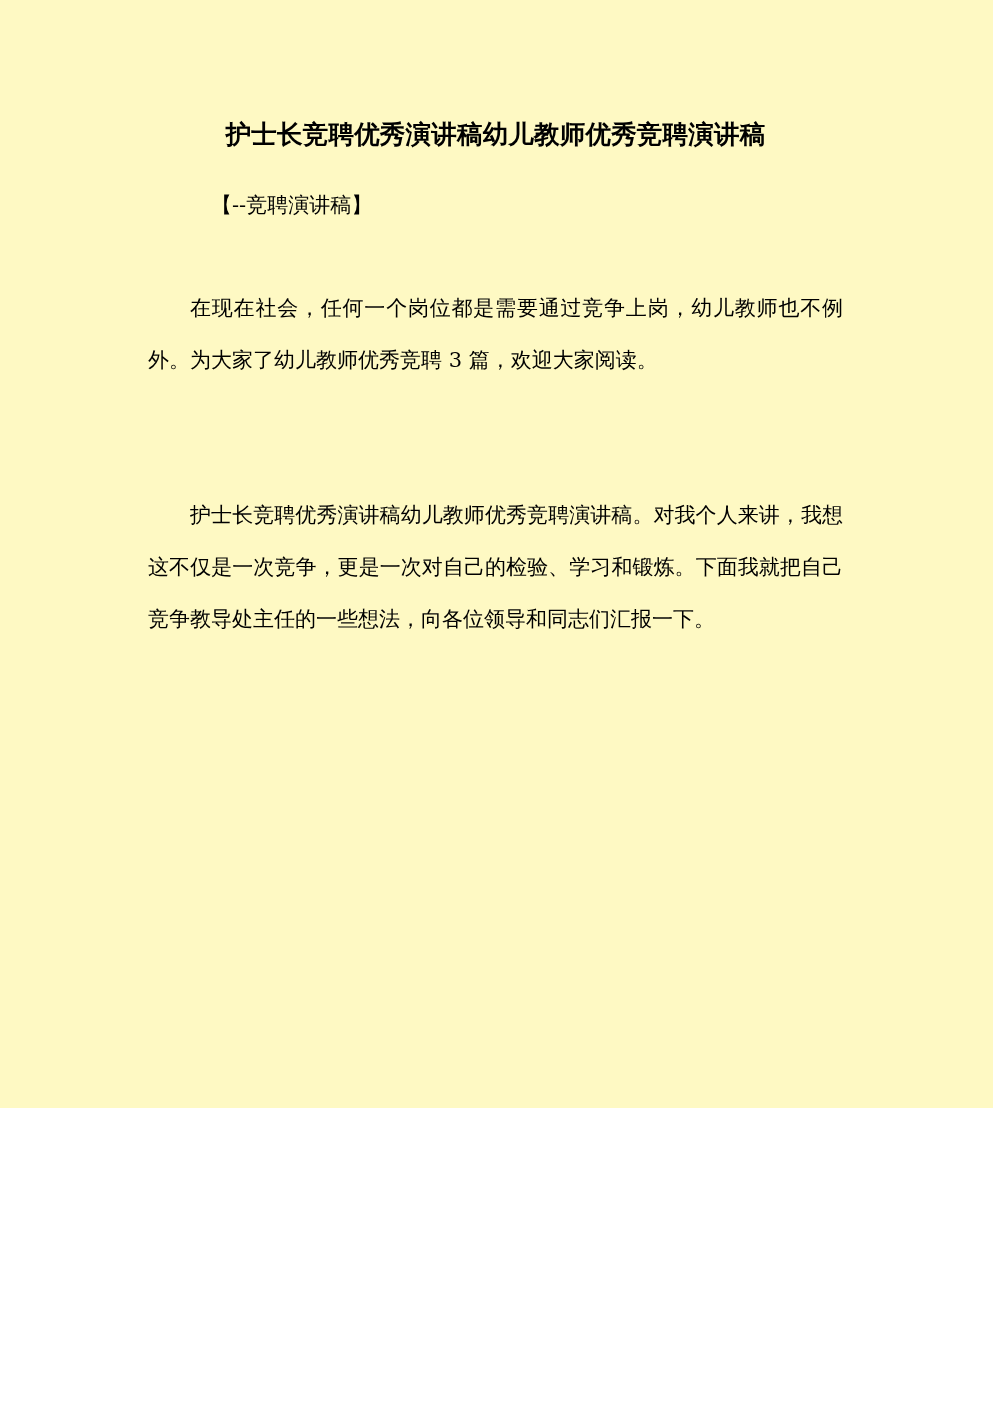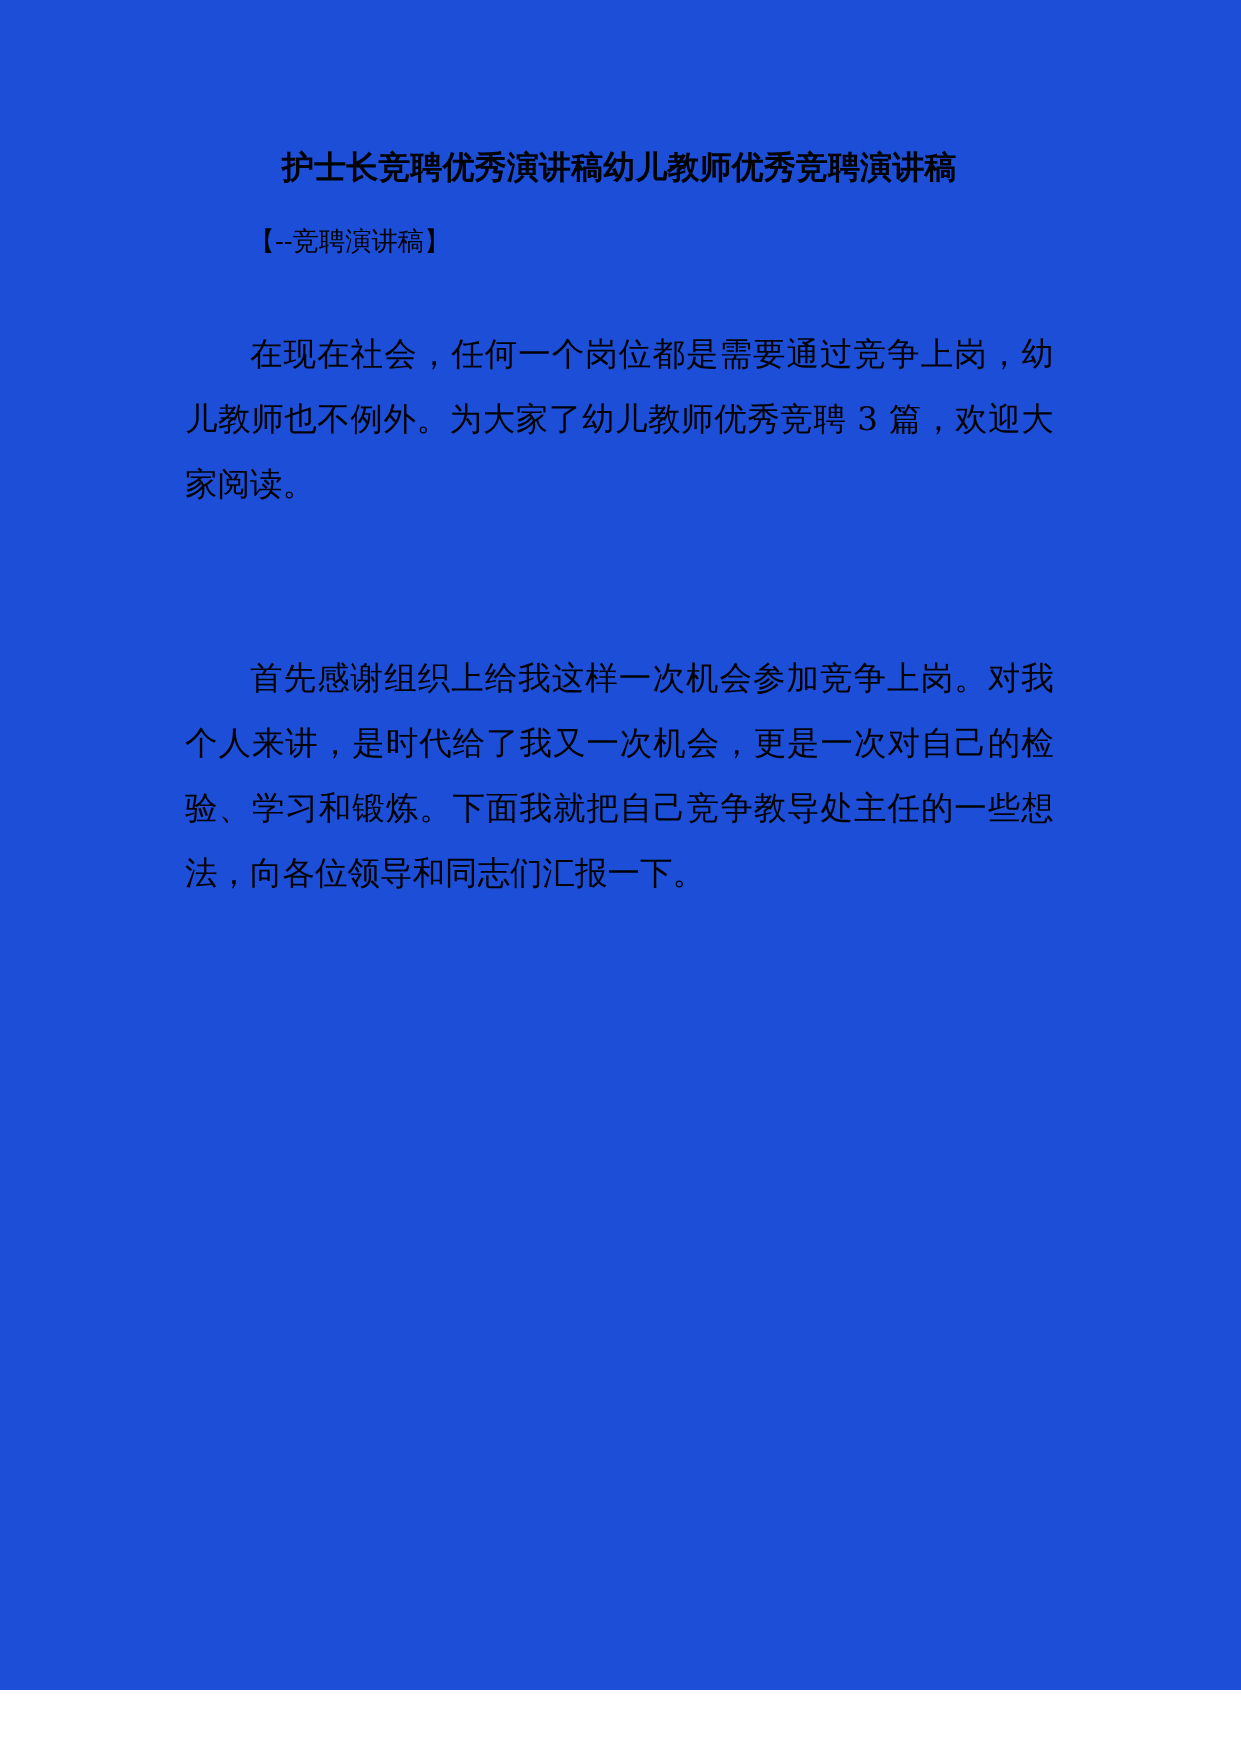--- a/index.html
+++ b/index.html
@@ -7,22 +7,22 @@
     padding: 0;
     background: #ffffff;
   }
   body {
     font-family: "DejaVu Serif", "Liberation Serif", serif;
     color: #000000;
   }
   .page {
     position: relative;
     width: 993px;
-    height: 1352px;
-    background: #1d4ed8;
+    height: 1108px;
+    background: #fef9c3;
     overflow: hidden;
     box-sizing: border-box;
   }
   .content {
     position: absolute;
     left: 148px;
     top: 0;
     width: 695px;
   }
   .doc-title {
@@ -31,27 +31,27 @@
     text-align: center;
     letter-spacing: 0.2px;
     line-height: 34px;
     margin: 0;
     padding-top: 117px;
     white-space: nowrap;
   }
   .bracket-line {
     font-size: 21px;
     line-height: 34px;
-    margin: 4px;
+    margin: 16px;
     padding-top: 21px;
     padding-left: 47px;
     white-space: nowrap;
   }
   .para {
-    font-size: 26px;
+    font-size: 21px;
     line-height: 52px;
     margin: 0;
     text-align: justify;
     text-justify: inter-ideograph;
     text-align-last: left;
     word-break: break-all;
   }
   .para.indent {
     text-indent: 2em;
   }
@@ -76,19 +76,19 @@
     <p class="para indent">在现在社会，任何一个岗位都是需要通过竞争上岗，幼儿教师也不例外。为大家了幼儿教师优秀竞聘 3 篇，欢迎大家阅读。</p>
 
     <div class="gap-2"></div>
 
 
     <div class="gap-3"></div>
 
 
     <div class="gap-4"></div>
 
-    <p class="para indent">首先感谢组织上给我这样一次机会参加竞争上岗。对我个人来讲，是时代给了我又一次机会，更是一次对自己的检验、学习和锻炼。下面我就把自己竞争教导处主任的一些想法，向各位领导和同志们汇报一下。</p>
+    <p class="para indent">护士长竞聘优秀演讲稿幼儿教师优秀竞聘演讲稿。对我个人来讲，我想这不仅是一次竞争，更是一次对自己的检验、学习和锻炼。下面我就把自己竞争教导处主任的一些想法，向各位领导和同志们汇报一下。</p>
 
     <div class="gap-5"></div>
 
 
   </div>
 </div>
 
 </body></html>

